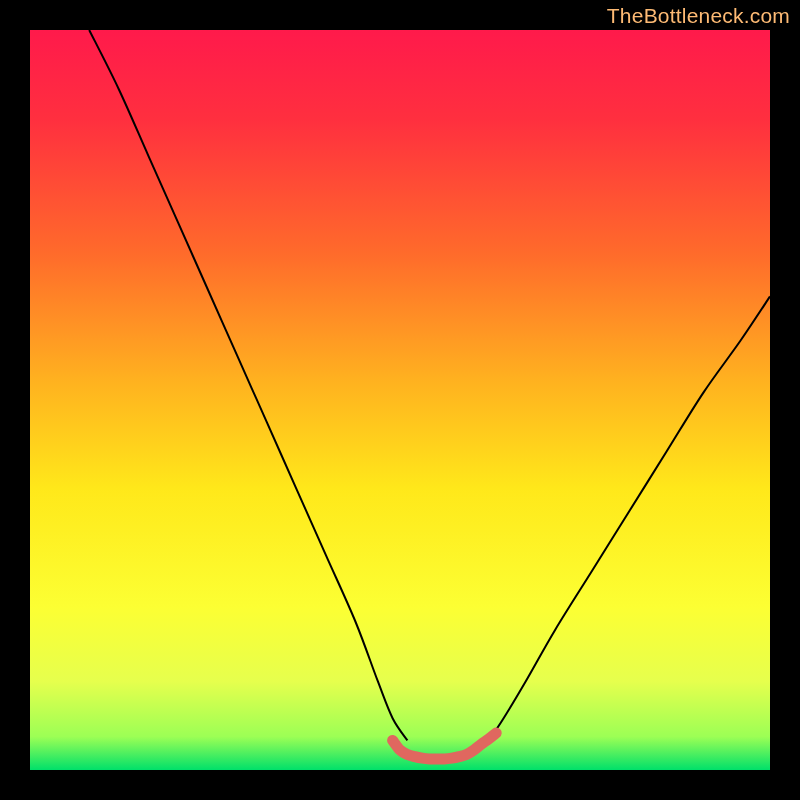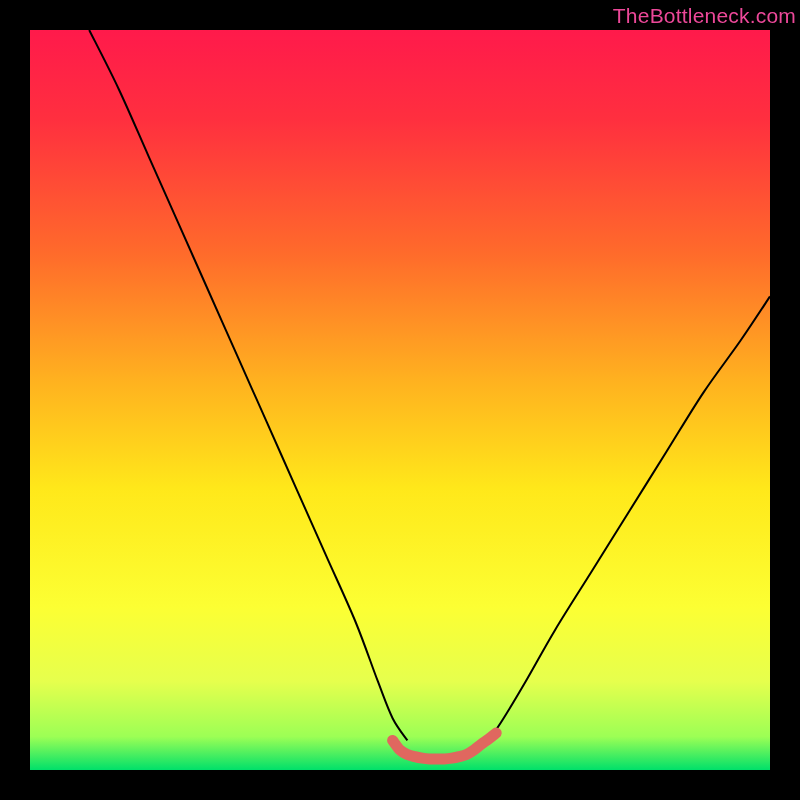--- a/index.html
+++ b/index.html
@@ -13,22 +13,22 @@
   }
   .stage {
     position: relative;
     width: 800px;
     height: 800px;
     background: #000;
   }
   .watermark {
     position: absolute;
     top: 4px;
-    right: 4px;
-    color: #ec4899;
+    right: 10px;
+    color: #fdba74;
     font-size: 21px;
     font-weight: 500;
     letter-spacing: 0.2px;
     z-index: 20;
   }
   .plot {
     position: absolute;
     left: 30px;
     top: 30px;
     width: 740px;

